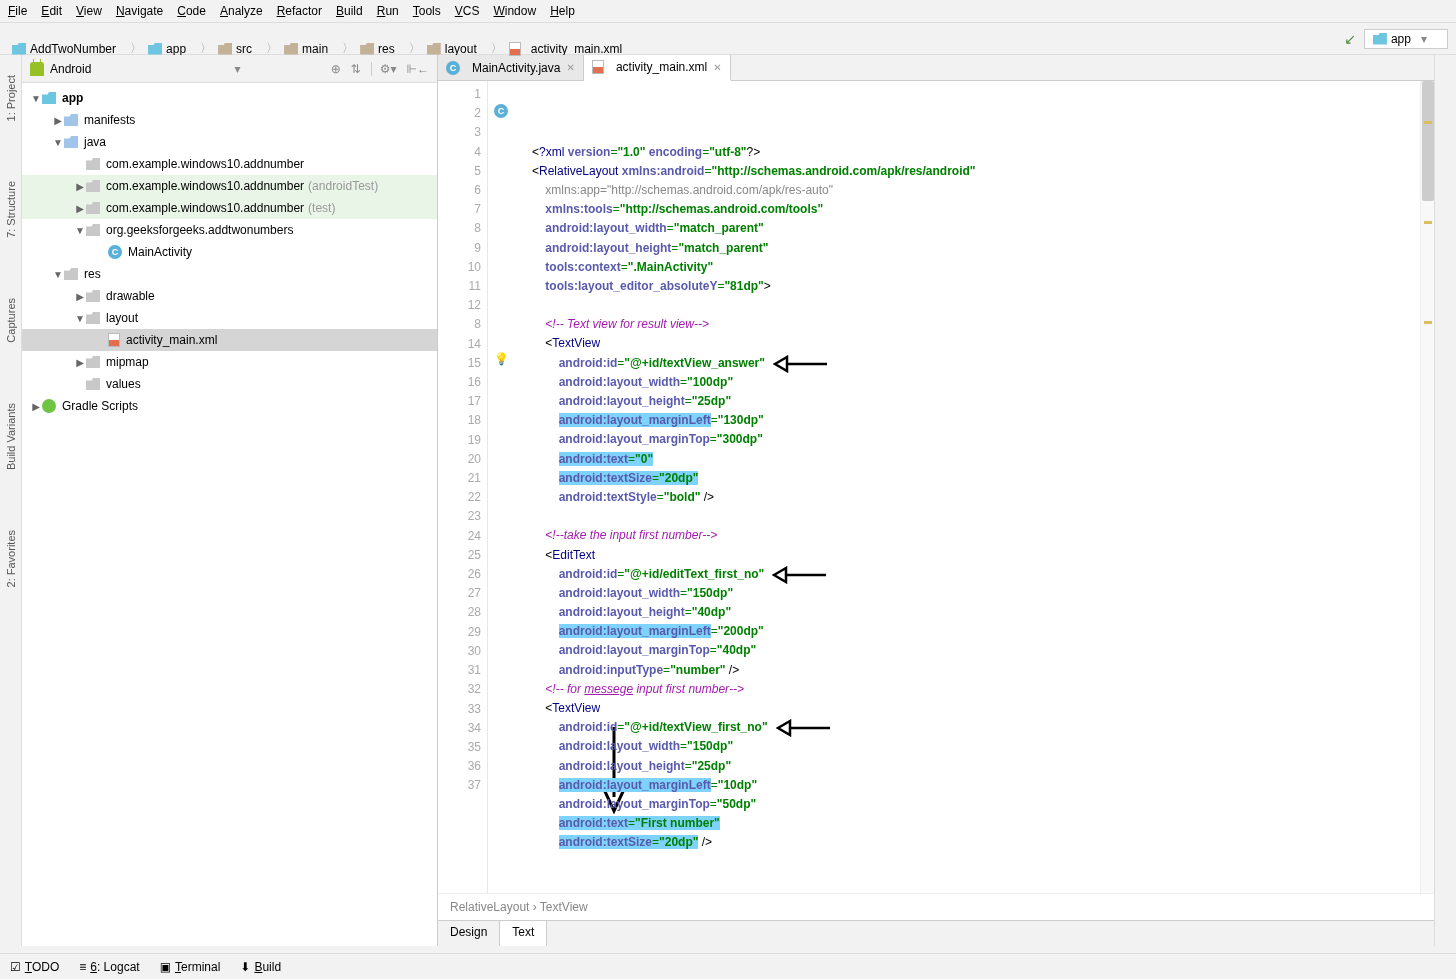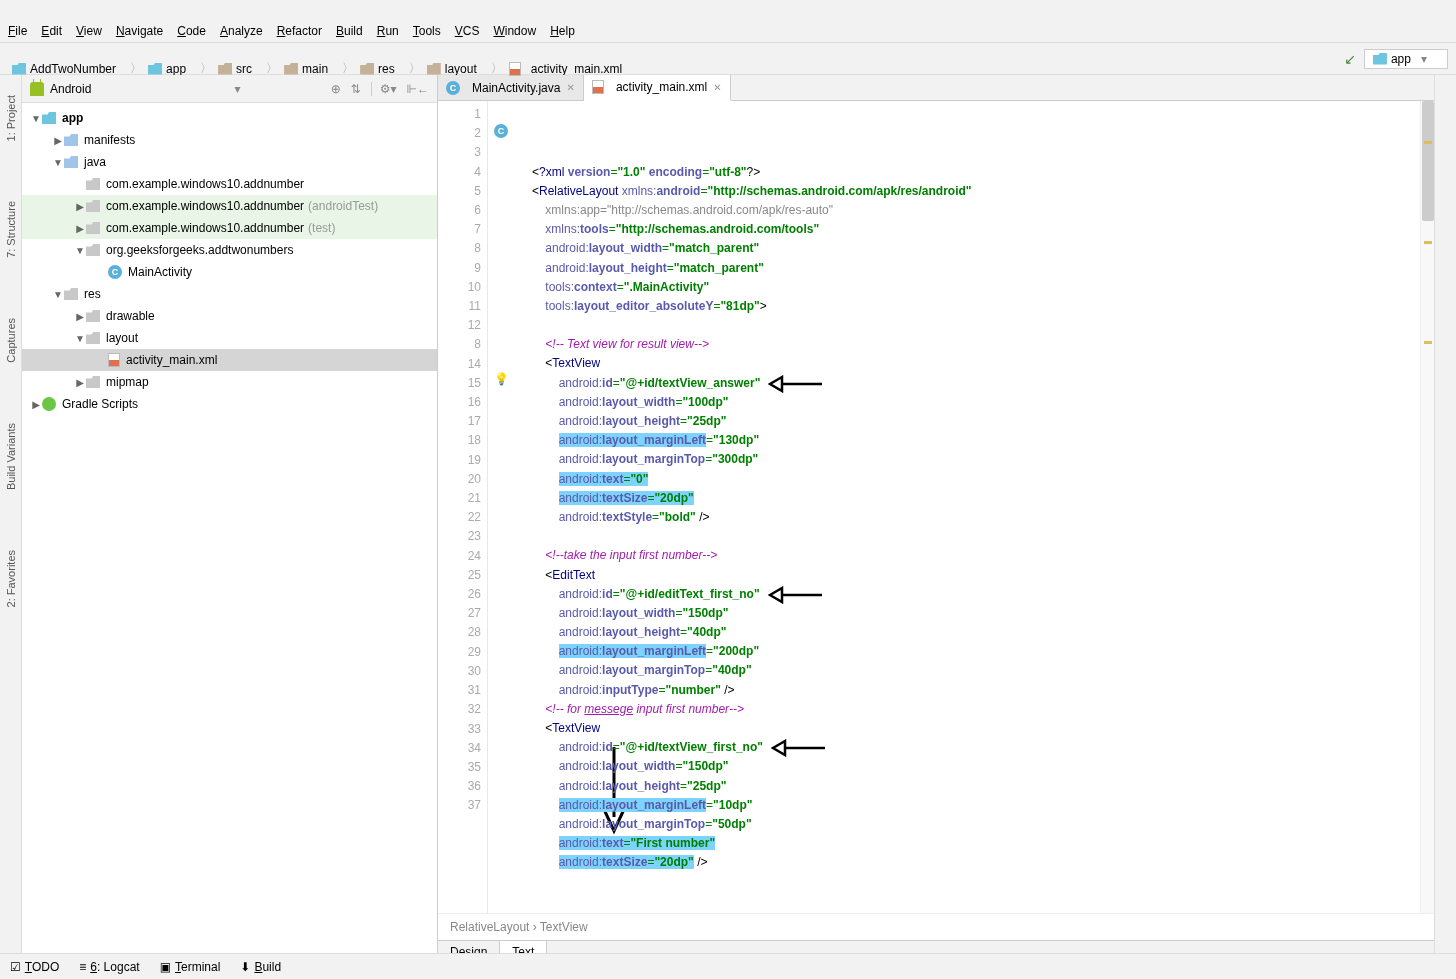--- a/index.html
+++ b/index.html
@@ -1,18 +1,18 @@
 <!DOCTYPE html>
 <html><head>
 <meta charset="utf-8">
 <style>
 * { margin: 0; padding: 0; box-sizing: border-box; font-family: "Segoe UI", Arial, sans-serif; font-size: 12px; }
 body { background: #f2f2f2; width: 1456px; height: 979px; position: relative; overflow: hidden; }
 .menubar { background: #f2f2f2; padding: 4px 8px; display: flex; gap: 14px; border-bottom: 1px solid #ddd; }
-.menubar span { cursor: pointer; margin-top: 20px; }
+.menubar span { cursor: pointer; }
 .menubar span u { text-decoration: underline; }
 .toolbar { background: #f2f2f2; padding: 4px 8px; display: flex; align-items: center; border-bottom: 1px solid #ddd; height: 32px; }
 .breadcrumb { display: flex; align-items: center; gap: 4px; flex: 1; }
 .crumb { display: flex; align-items: center; gap: 4px; padding: 2px 4px; margin-top: 20px; }
 .crumb .sep { color: #999; margin: 0 2px; }
 .crumb-icon { width: 14px; height: 12px; display: inline-block; }
 .folder-cyan { background: #6ec5e0; clip-path: polygon(0 20%, 40% 20%, 50% 0, 100% 0, 100% 100%, 0 100%); }
 .folder-tan { background: #c4b298; clip-path: polygon(0 20%, 40% 20%, 50% 0, 100% 0, 100% 100%, 0 100%); }
 .toolbar-right { display: flex; align-items: center; gap: 8px; }
 .run-config { background: #fff; border: 1px solid #ccc; padding: 2px 20px 2px 8px; display: flex; align-items: center; gap: 4px; }
@@ -48,21 +48,21 @@
 .code-area { flex: 1; display: flex; overflow: hidden; position: relative; }
 .gutter { width: 50px; background: #fff; border-right: 1px solid #e8e8e8; text-align: right; padding: 4px 6px 4px 0; color: #aaa; font-family: "Consolas", monospace; font-size: 12px; line-height: 19.2px; }
 .gutter-icons { width: 28px; background: #fff; position: relative; }
 .gutter-icon { position: absolute; left: 6px; }
 .code { flex: 1; padding: 4px 0 4px 16px; font-family: "Consolas", monospace; font-size: 12px; line-height: 19.2px; white-space: pre; overflow: auto; position: relative; }
 .code-line { height: 19.2px; position: relative; }
 .hl-warn { background: #7dd3fc; }
 .hl-line { background: #fdf5d8; position: absolute; left: 0; right: 0; height: 19.2px; z-index: -1; }
 .c-tag { color: #000080; font-weight: normal; }
 .c-attr { color: #5a5aad; font-weight: bold; }
-.c-ns { color: #5a5aad; font-weight: normal; }
+.c-ns { color: #5a5aad; font-weight: bold; }
 .c-str { color: #008000; font-weight: bold; }
 .c-comment { color: #a21caf; font-style: italic; }
 .c-punct { color: #000; }
 .c-grey { color: #888; }
 .c-eq { color: #008000; }
 .arrow-annotation { display: inline-block; margin-left: 8px; vertical-align: middle; }
 .arrow-down-big { position: absolute; left: 80px; top: 646px; }
 .breadcrumb-bottom { padding: 6px 12px; color: #888; border-top: 1px solid #eee; font-size: 12px; background: #fff; }
 .design-tabs { display: flex; background: #f2f2f2; border-top: 1px solid #ccc; height: 26px; }
 .design-tab { padding: 4px 12px; cursor: pointer; border-right: 1px solid #ccc; }
@@ -223,20 +223,25 @@
         </div>
         <div class="tree-row selected" style="padding-left: 74px;">
           <span class="tree-arrow"></span>
           <span class="icon-xml-file"></span>
           <span>activity_main.xml</span>
         </div>
         <div class="tree-row" style="padding-left: 52px;">
           <span class="tree-arrow">▶</span>
           <span class="tree-icon folder-grey"></span>
           <span>mipmap</span>
+        </div>
+        <div class="tree-row" style="padding-left: 52px;">
+          <span class="tree-arrow"></span>
+          <span class="tree-icon folder-grey"></span>
+          <span>values</span>
         </div>
         <div class="tree-row" style="padding-left: 8px;">
           <span class="tree-arrow">▶</span>
           <span class="icon-gradle"></span>
           <span>Gradle Scripts</span>
         </div>
       </div>
   </div>
 
   <div class="editor-area">

